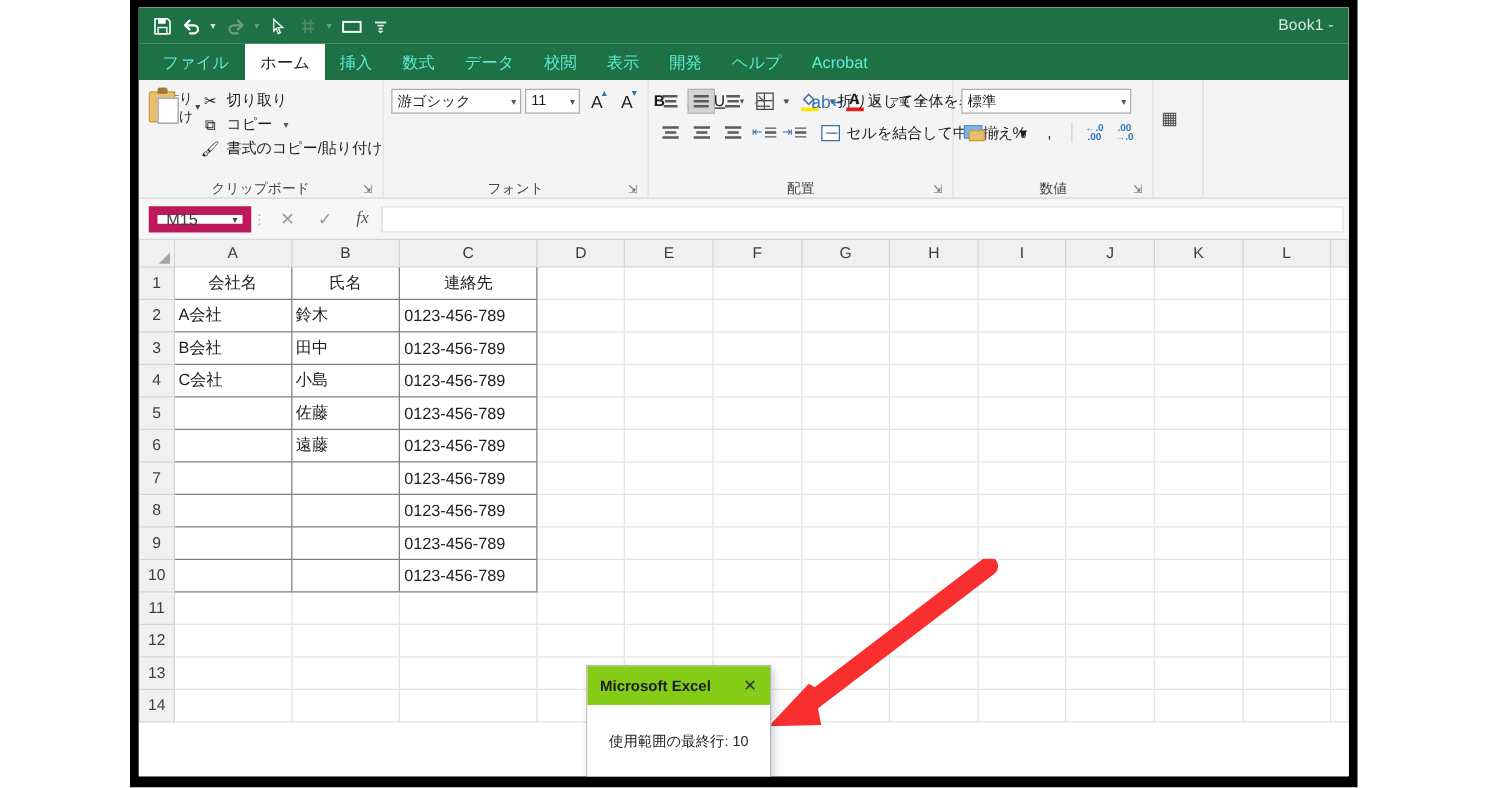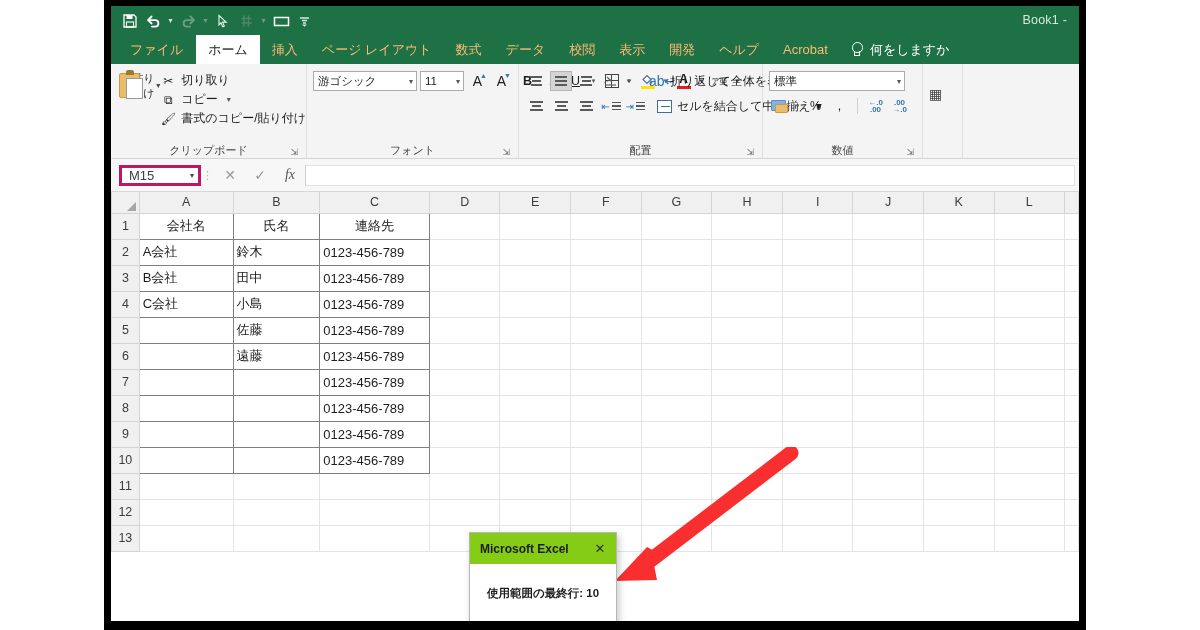--- a/index.html
+++ b/index.html
@@ -37,21 +37,21 @@
     color: #d7e8de; font-size: 12.5px; letter-spacing: .2px;
   }
 
   
   .tabbar {
     height: 29px; background: #1e7145; display: flex; align-items: stretch;
     padding-left: 6px;
   }
   .tab {
     display: flex; align-items: center; padding: 0 12px;
-    color: #fdba74; font-size: 13px; white-space: nowrap;
+    color: #5eead4; font-size: 13px; white-space: nowrap;
   }
   .tab.file { padding: 0 13px; }
   .tab.active { background: #ffffff; color: #1c1c1c; }
   .tell-me { display: flex; align-items: center; gap: 7px; padding: 0 10px; color: #fff; font-size: 13px; }
   .bulb { display: inline-block; width: 13px; height: 15px; position: relative; }
   .bulb:before {
     content: ""; position: absolute; left: 2px; top: 0; width: 9px; height: 9px;
     border: 1.4px solid #fff; border-radius: 50% 50% 45% 45%;
   }
   .bulb:after {
@@ -168,21 +168,21 @@
   
   .g-tail { width: 40px; }
   .tail-ico { font-size: 14px; color: #444; padding-top: 18px; }
 
   
   .fbar {
     height: 33px; background: #f7f7f7; display: flex; align-items: center;
     border-bottom: 1px solid #d6d6d6; padding: 0 0 0 8px; gap: 0;
   }
   .namebox {
-    width: 82px; height: 21px; background: #fff; border: 3px solid #be185d;
+    width: 82px; height: 21px; background: #fff; border: 7px solid #be185d;
     display: flex; align-items: center; padding: 0 4px 0 7px; font-size: 13px; color: #3f3f3f;
   }
   .namebox .nv { flex: 1; }
   .namebox .nc { font-size: 8px; color: #444; }
   .fbsep { width: 14px; text-align: center; color: #b4b4b4; font-size: 11px; letter-spacing: 1px; }
   .fb-ico { width: 30px; text-align: center; font-size: 14px; color: #9a9a9a; }
   .fb-ico.fx { font-style: italic; font-family: "Liberation Serif", serif; color: #555; font-size: 14px; }
   .finput {
     flex: 1; height: 21px; background: #fff; border: 1px solid #e2e2e2; border-left: 1px solid #d0d0d0;
     margin-right: 4px;
@@ -245,21 +245,21 @@
     display: flex; flex-direction: column;
   }
   .dlg-title {
     height: 31px; background: #84cc16; display: flex; align-items: center;
     padding: 0 4px 0 10px; font-size: 12px; color: #1d1d1d; font-weight: bold;
   }
   .dlg-title .t { flex: 1; }
   .dlg-close { width: 24px; text-align: center; font-size: 13px; color: #333; }
   .dlg-body {
     flex: 1; background: #ffffff; display: flex; align-items: center; justify-content: center;
-    font-size: 11.5px; color: #1d1d1d; padding: 0 8px; text-align: center; font-weight: bold;
+    font-size: 11.5px; color: #1d1d1d; padding: 0 8px; text-align: center;
   }
   .dlg-foot {
     height: 42px; background: #f0f0f0; display: flex; align-items: center; justify-content: center;
     border-top: 1px solid #e2e2e2;
   }
 </style>
 </head>
 <body>
 
 <div id="stage">
@@ -312,32 +312,27 @@
               </svg>
           </div>
         </div>
         <div class="doc-title">Book1 -</div>
       </div>
 
       <div class="tabbar">
         <div class="tab file">ファイル</div>
         <div class="tab active">ホーム</div>
         <div class="tab">挿入</div>
-        <div class="tab">ページ レイアウト</div>
         <div class="tab">数式</div>
         <div class="tab">データ</div>
         <div class="tab">校閲</div>
         <div class="tab">表示</div>
         <div class="tab">開発</div>
         <div class="tab">ヘルプ</div>
         <div class="tab">Acrobat</div>
-        <div class="tell-me">
-          <span class="bulb"></span>
-          <span>何をしますか</span>
-        </div>
       </div>
 
       <div class="ribbon">
 
         <div class="group g-clip">
           <div class="group-body">
             <div class="paste-btn">
               <div class="clipboard-icon">
                 <div class="cb-board"></div>
                   <div class="cb-clip"></div>
@@ -779,20 +774,36 @@
                 <td class="cell colw-d"></td>
                 <td class="cell colw-d"></td>
                 <td class="cell colw-d"></td>
                 <td class="cell colw-d"></td>
                 <td class="cell colw-d"></td>
                 <td class="cell colw-d"></td>
                 <td class="cell colw-d"></td>
                 <td class="cell colw-d"></td>
                 <td class="cell colw-m"></td>
               </tr>
+              <tr>
+                <th class="rowhead">14</th>
+                <td class="cell colw-a"></td>
+                <td class="cell colw-b"></td>
+                <td class="cell colw-c"></td>
+                <td class="cell colw-d"></td>
+                <td class="cell colw-d"></td>
+                <td class="cell colw-d"></td>
+                <td class="cell colw-d"></td>
+                <td class="cell colw-d"></td>
+                <td class="cell colw-d"></td>
+                <td class="cell colw-d"></td>
+                <td class="cell colw-d"></td>
+                <td class="cell colw-d"></td>
+                <td class="cell colw-m"></td>
+              </tr>
             </tbody>
         </table>
 
 
         <svg class="arrow" width="210" height="140" viewBox="0 0 210 140">
           <path d="M200 6 L48 122" stroke="#f92f2f" stroke-width="15" stroke-linecap="round"></path>
           <path d="M24 134 L74 110 L56 100 Z" fill="#f92f2f"></path>
           <path d="M24 134 L66 133 L62 113 Z" fill="#f92f2f"></path>
         </svg>
 

